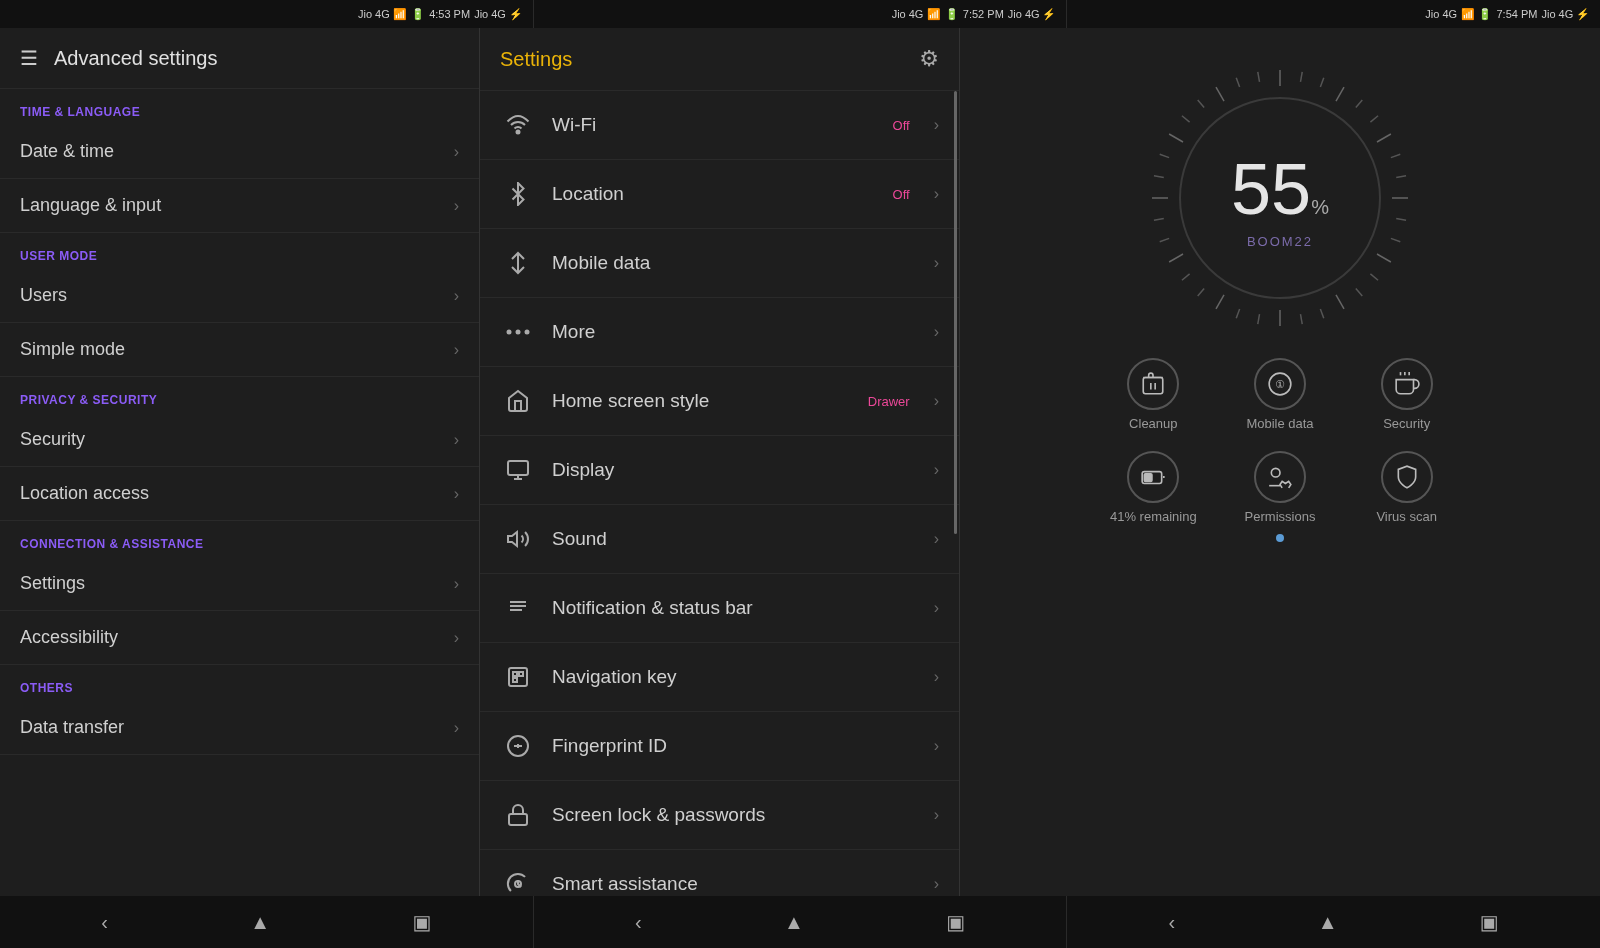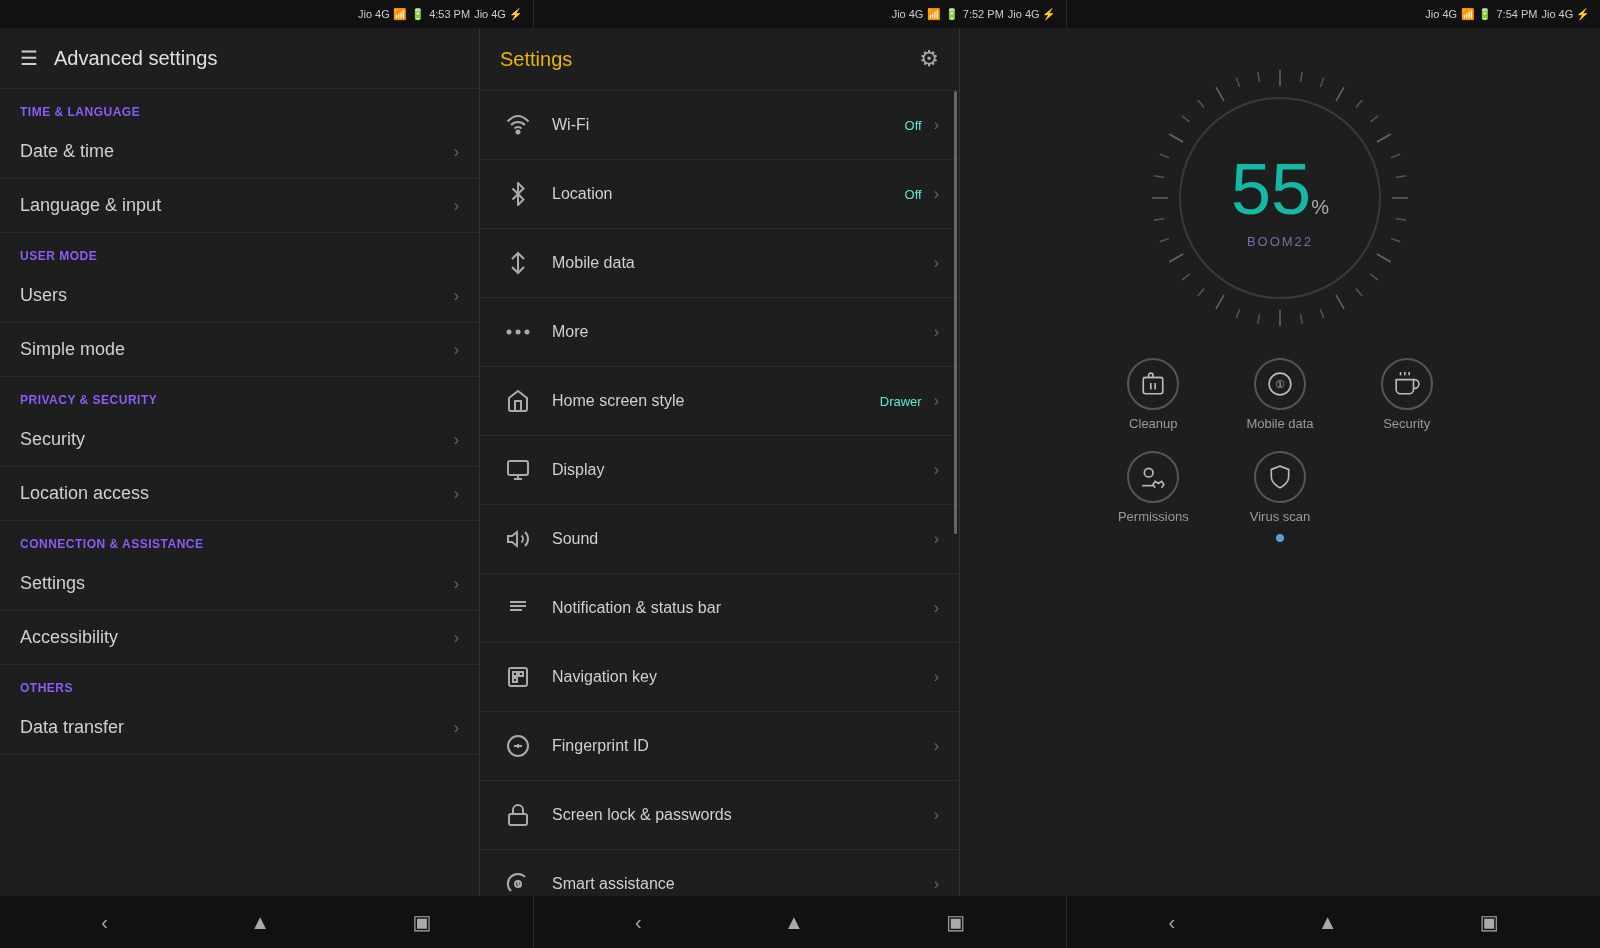--- a/index.html
+++ b/index.html
@@ -137,27 +137,27 @@
       justify-content: center;
       margin-right: 16px;
       font-size: 20px;
       color: #aaa;
       flex-shrink: 0;
     }
     .row-content {
       flex: 1;
     }
     .row-label {
-      font-size: 16px;
+      font-size: 19px;
       color: #d0d0d0;
     }
     .row-value {
       font-size: 13px;
-      color: #5eead4;
-      margin-right: 12px;
+      color: #ec4899;
+      margin-right: 24px;
     }
     .row-right {
       display: flex;
       align-items: center;
       color: #666;
     }
 
     
     .right-panel {
       flex: 1;
@@ -583,21 +583,21 @@
           <line x1="140" y1="12" x2="140" y2="22" transform="rotate(320, 140, 140)" stroke="#555"></line>
           <line x1="140" y1="12" x2="140" y2="28" transform="rotate(330, 140, 140)" stroke="#666"></line>
           <line x1="140" y1="12" x2="140" y2="22" transform="rotate(340, 140, 140)" stroke="#555"></line>
           <line x1="140" y1="12" x2="140" y2="22" transform="rotate(350, 140, 140)" stroke="#555"></line>
         </g>
 
         <circle cx="140" cy="140" r="100" fill="none" stroke="#3a3a3a" stroke-width="2"></circle>
       </svg>
       <div class="gauge-text">
         <div>
-          <span style="font-size:72px; font-weight:300; color:#14b8a6;">55</span><span style="font-size:20px; color:#aaa;">%</span>
+          <span style="font-size:72px; font-weight:300; color:#e5e5e5;">55</span><span style="font-size:20px; color:#aaa;">%</span>
         </div>
         <div style="font-size:13px; color:#7b6baa; letter-spacing:2px; margin-top:4px;">BOOM22</div>
       </div>
     </div>
 
     <div class="quick-actions">
 
       <div class="quick-action">
         <div class="quick-action-icon">
           <svg width="26" height="26" viewBox="0 0 24 24" fill="none" stroke="#bbb" stroke-width="1.5">
@@ -626,20 +626,30 @@
             <path d="M18 8h1a4 4 0 010 8h-1"></path>
             <path d="M2 8h16v9a4 4 0 01-4 4H6a4 4 0 01-4-4V8z"></path>
             <line x1="6" y1="1" x2="6" y2="4"></line>
             <line x1="10" y1="1" x2="10" y2="4"></line>
             <line x1="14" y1="1" x2="14" y2="4"></line>
           </svg>
         </div>
         <span class="quick-action-label">Security</span>
       </div>
 
+      <div class="quick-action">
+        <div class="quick-action-icon">
+          <svg width="26" height="26" viewBox="0 0 24 24" fill="none" stroke="#bbb" stroke-width="1.5">
+            <rect x="2" y="7" width="18" height="11" rx="2" ry="2"></rect>
+            <line x1="22" y1="11" x2="22" y2="13"></line>
+            <rect x="4" y="9" width="7" height="7" fill="#bbb" rx="1"></rect>
+          </svg>
+        </div>
+        <span class="quick-action-label">41% remaining</span>
+      </div>
 
       <div class="quick-action">
         <div class="quick-action-icon">
           <svg width="26" height="26" viewBox="0 0 24 24" fill="none" stroke="#bbb" stroke-width="1.5">
             <circle cx="8" cy="8" r="4"></circle>
             <path d="M14 22l-2-3 2-3 3 2 3-2 2 3-2 3"></path>
             <path d="M2 20h10"></path>
           </svg>
         </div>
         <span class="quick-action-label">Permissions</span>

